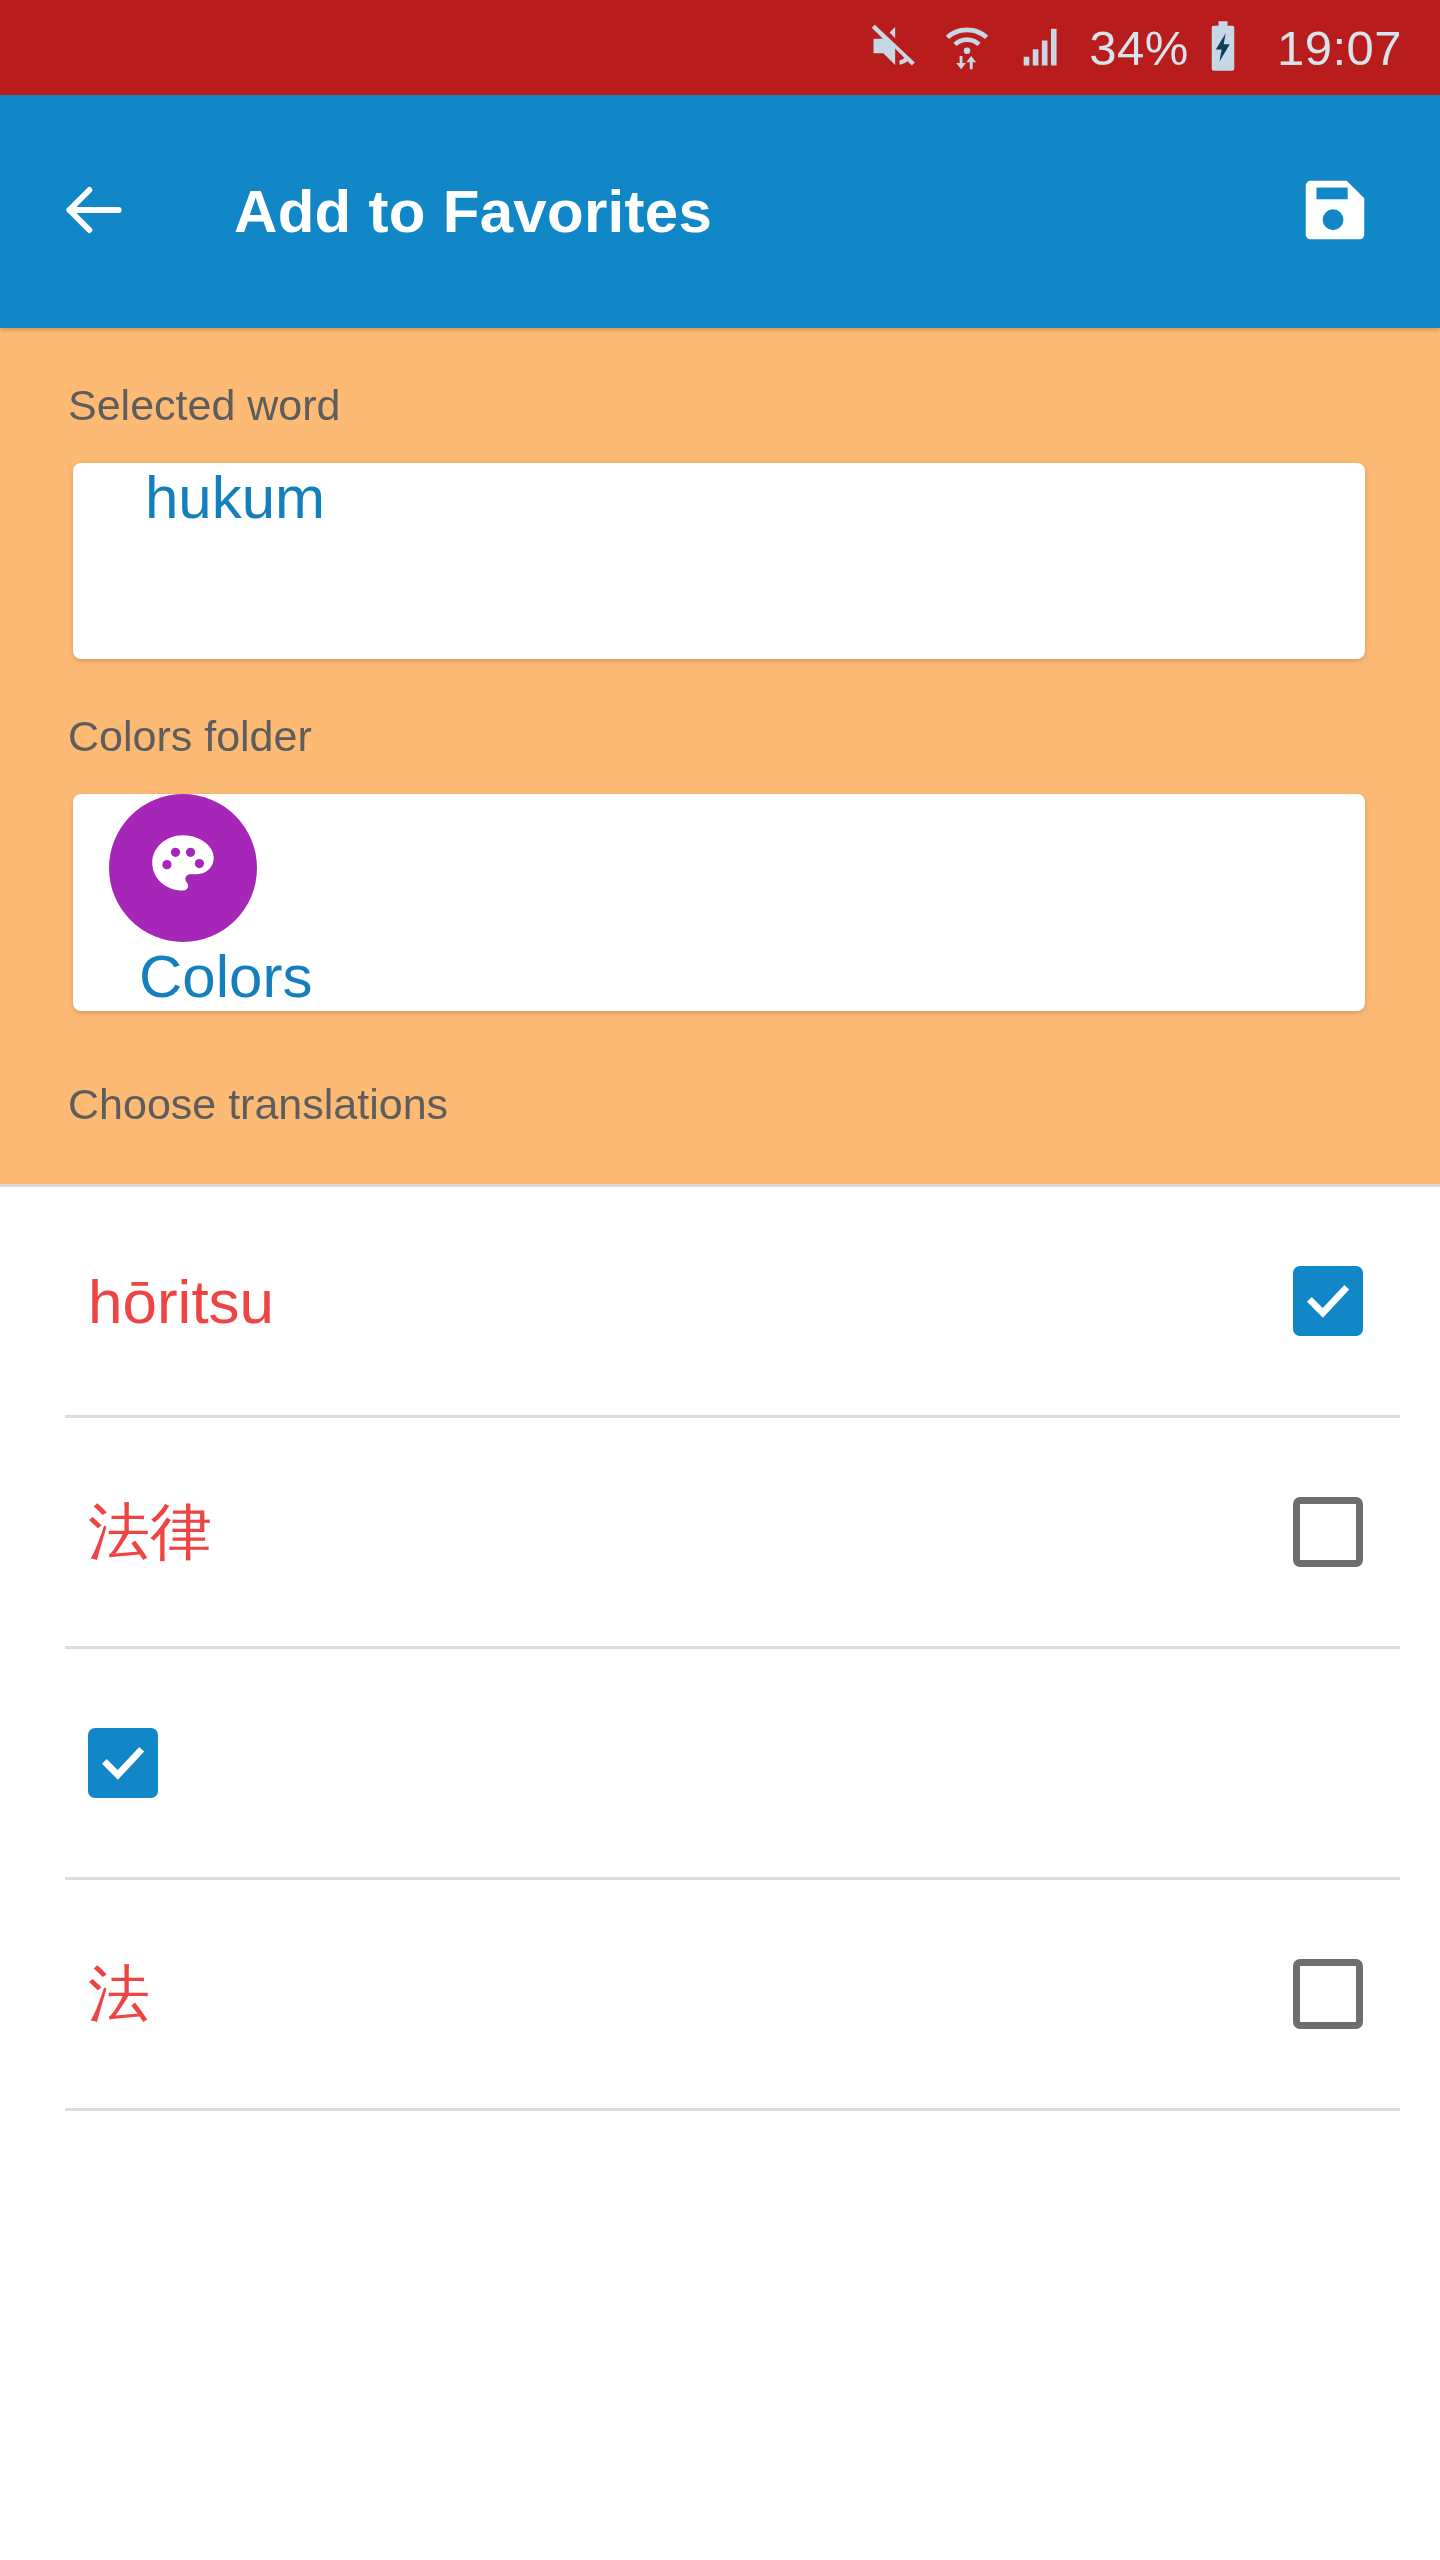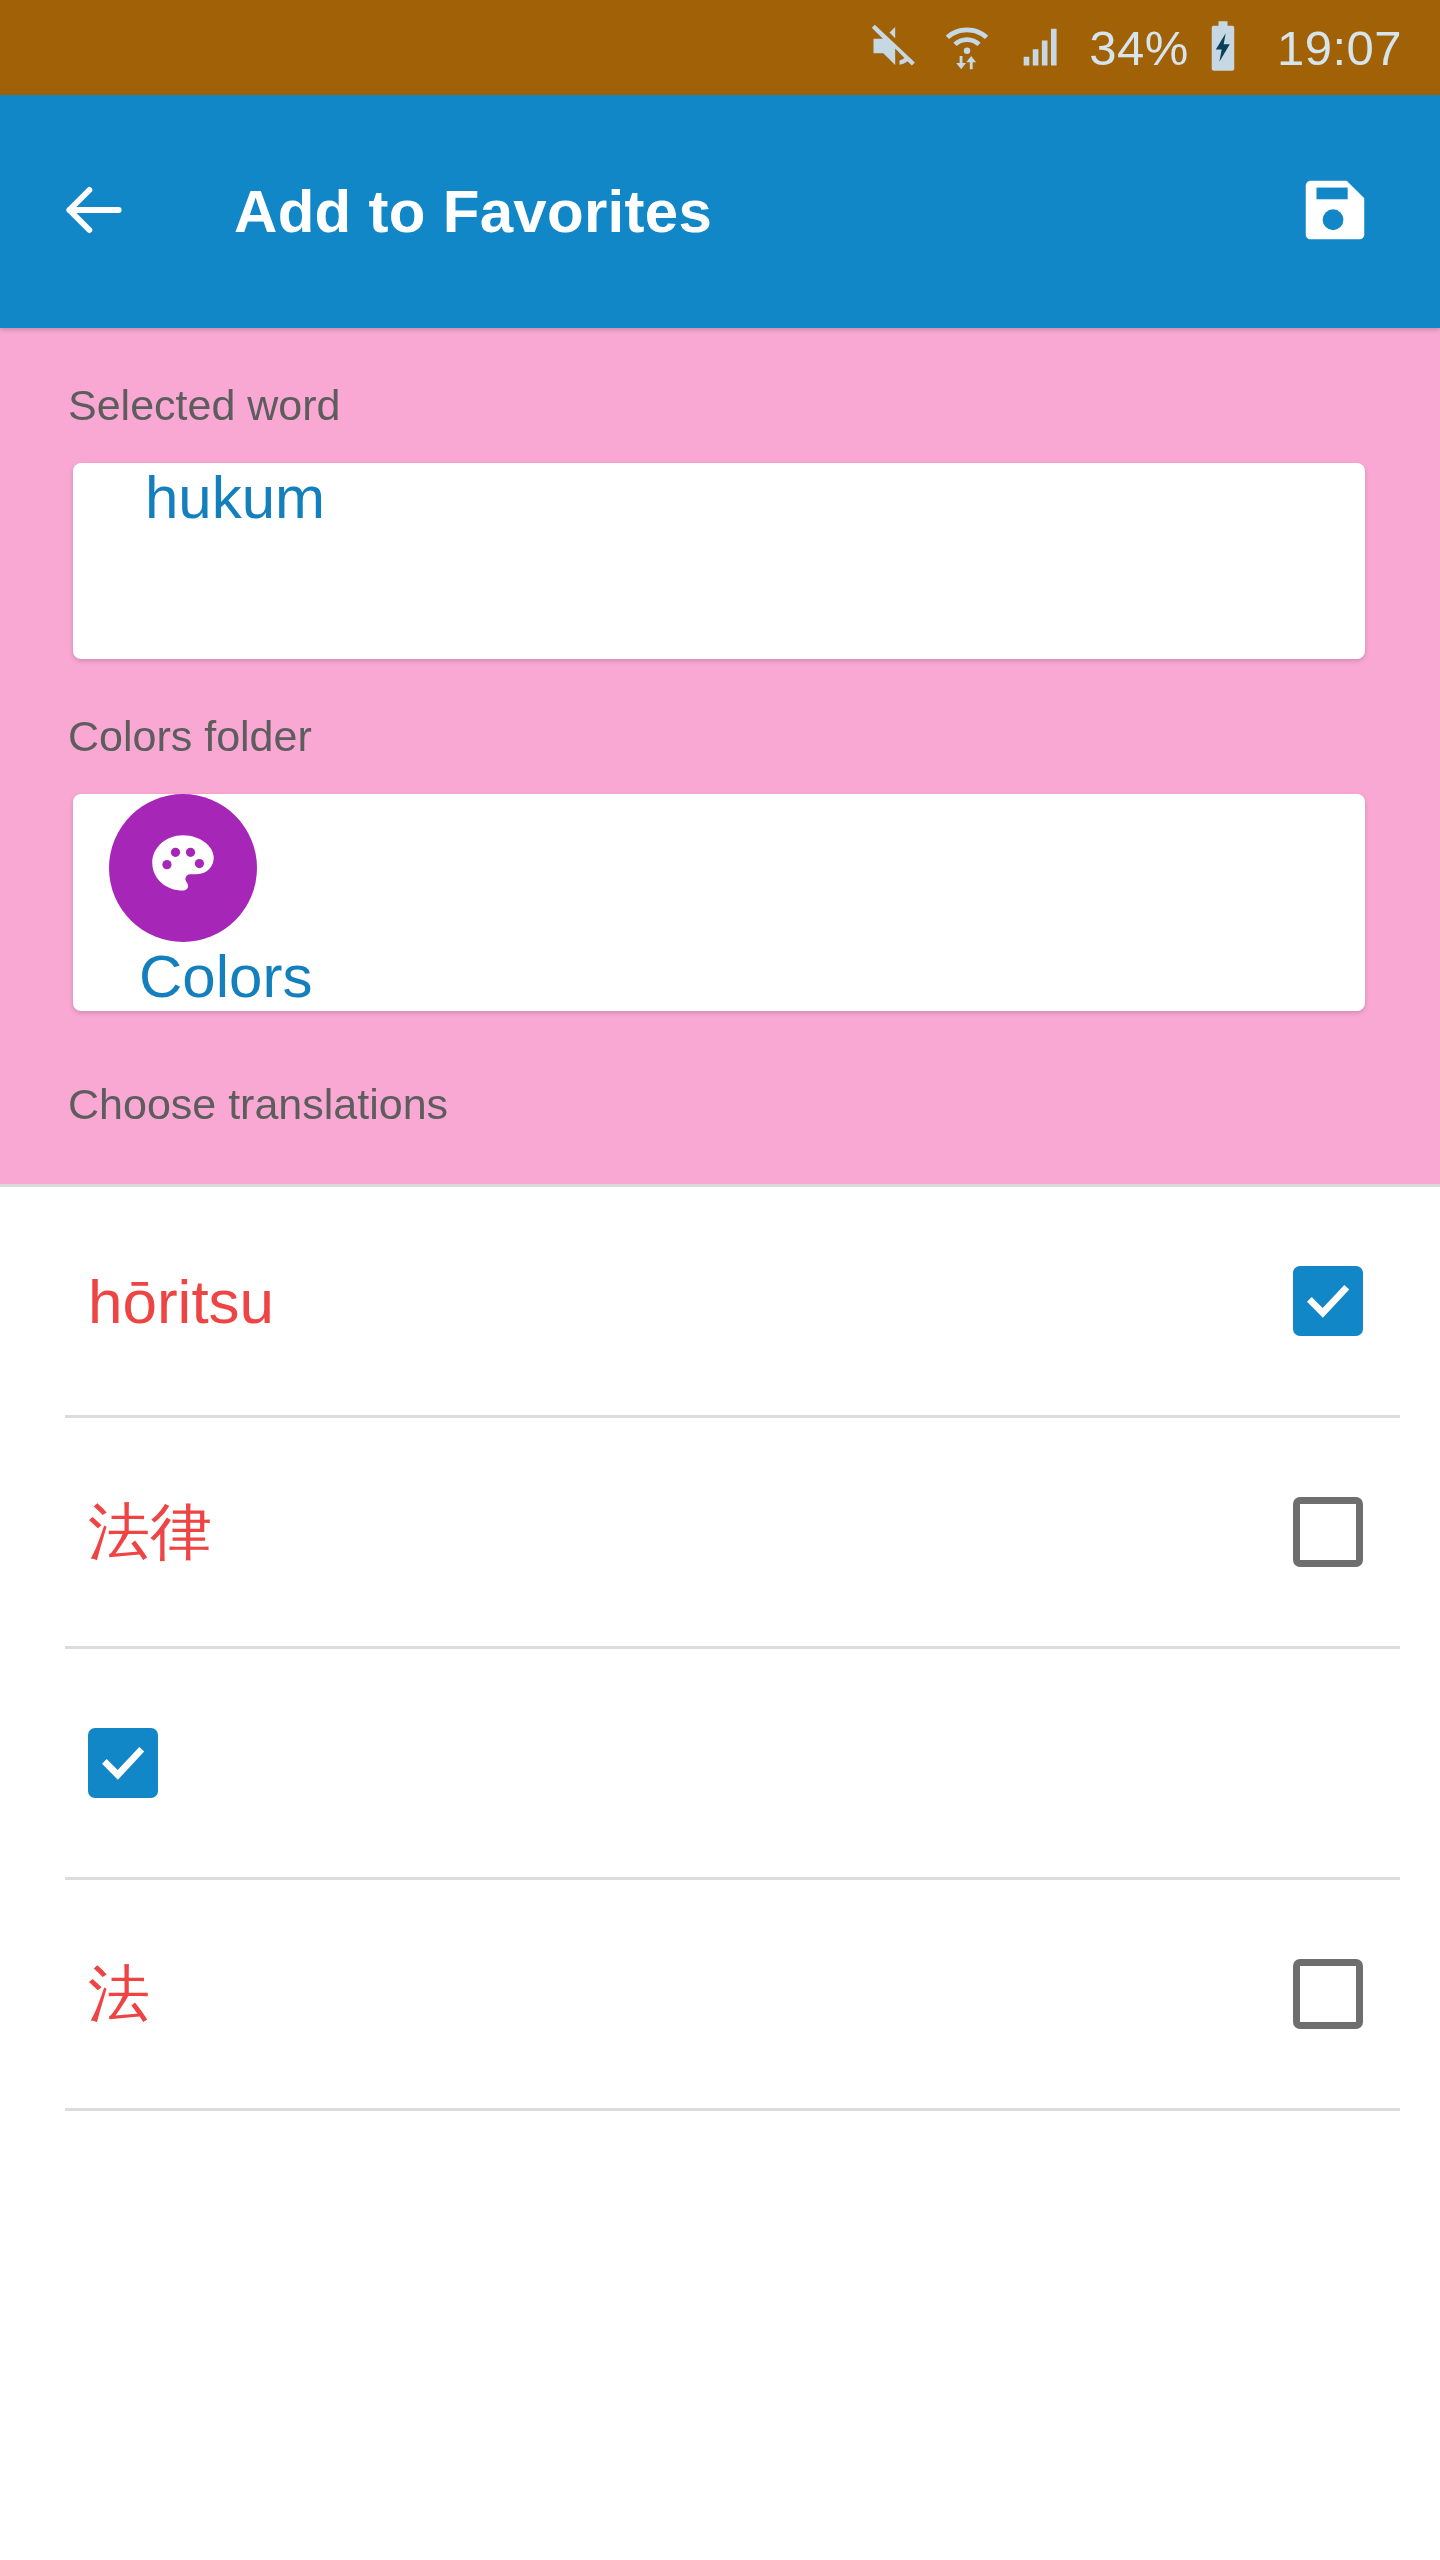--- a/index.html
+++ b/index.html
@@ -6,21 +6,21 @@
   html, body {
     width:1440px; height:2560px;
     font-family:"Liberation Sans","DejaVu Sans",sans-serif;
     background:#ffffff;
     overflow:hidden;
   }
   #screen { position:relative; width:1440px; height:2560px; background:#ffffff; }
 
   
   .statusbar {
-    height:95px; background:#a16207;
+    height:95px; background:#b91c1c;
     display:flex; align-items:center; justify-content:flex-end;
     padding-right:38px; gap:0;
   }
   .sb-icon { display:block; margin-right:22px; }
   .sb-text {
     color:#d6e4ec; font-size:49px; letter-spacing:0.5px;
     font-family:"Liberation Sans","DejaVu Sans",sans-serif;
   }
   .sb-battery-pct { margin-right:6px; }
   .sb-clock { margin-left:26px; margin-right:0; }
@@ -44,21 +44,21 @@
   }
   .appbar-spacer { flex:1 1 auto; }
   .save-btn {
     width:90px; height:90px;
     display:flex; align-items:center; justify-content:center;
     cursor:pointer; flex:0 0 auto; margin-right:16px;
   }
 
   
   .form-area {
-    background:#f9a8d4;
+    background:#fdba74;
     padding:0 0 0 0;
     border-bottom:3px solid #d8dadb;
   }
   .field-label {
     color:#5d5d5d; font-size:43px;
     padding-left:68px; padding-top:56px; padding-bottom:0;
     line-height:1.0;
   }
   .card {
     margin:36px 75px 0 73px;

